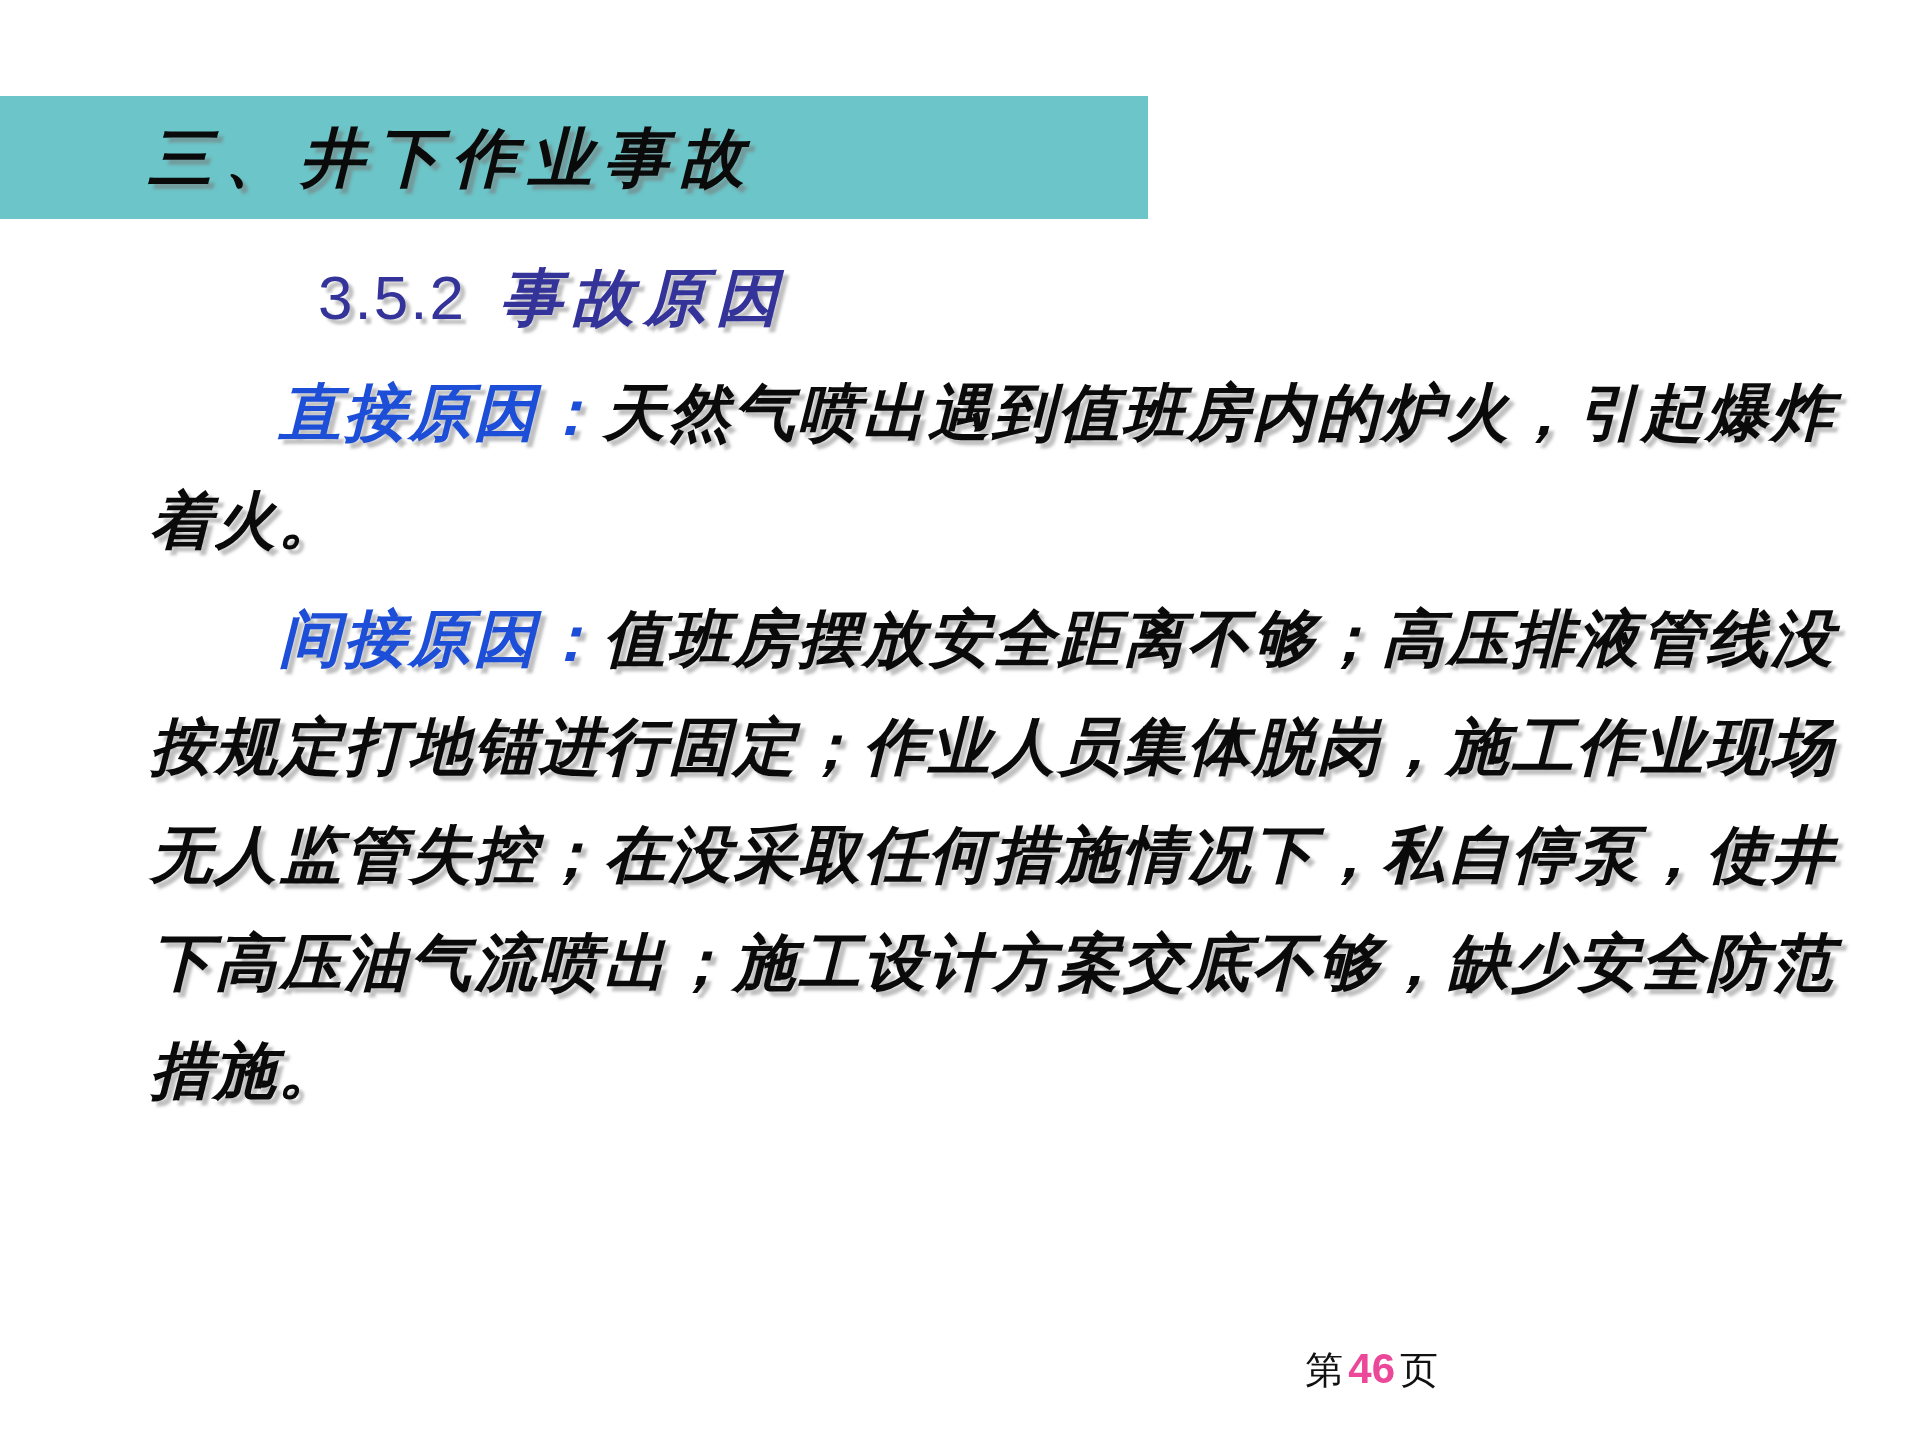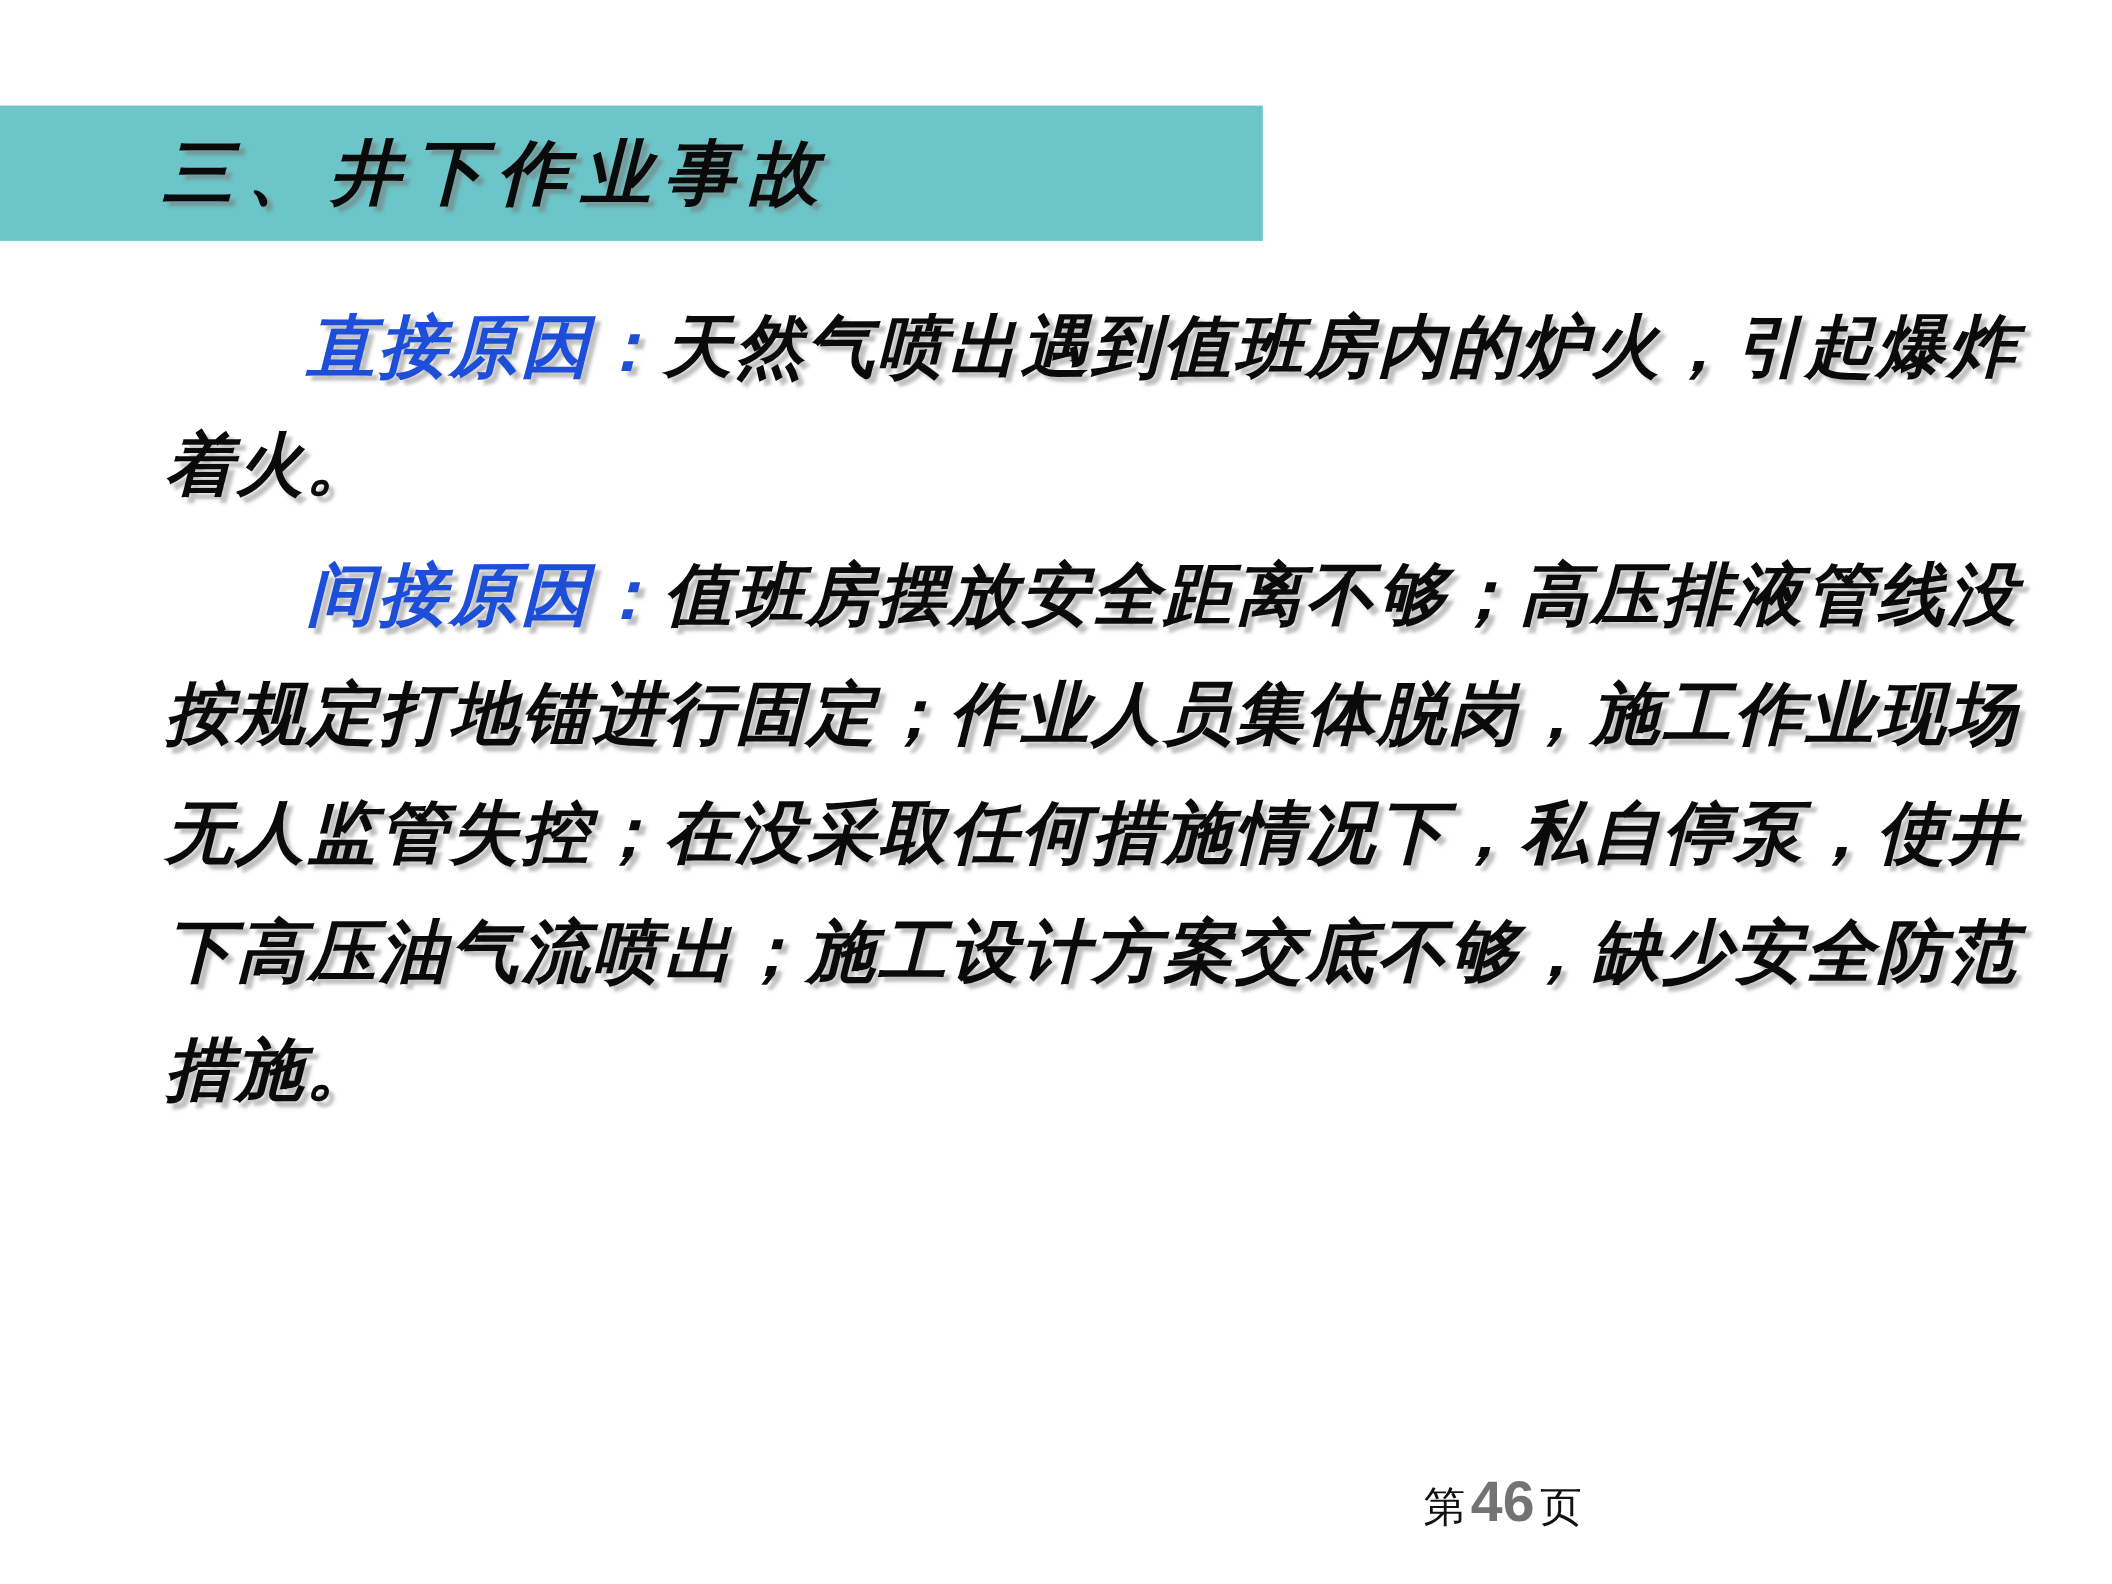--- a/index.html
+++ b/index.html
@@ -112,38 +112,41 @@
   .page-footer {
     position: absolute;
     right: 78px;
     bottom: 44px;
     font-family: "Liberation Serif", serif;
     font-size: 38px;
     color: #111111;
     white-space: nowrap;
   }
   .page-footer .page-num {
-    color: #737373;
+    color: #ec4899;
     font-family: "Liberation Sans", sans-serif;
     font-weight: bold;
-    font-size: 52px;
+    font-size: 42px;
     padding: 0 5px;
   }
 </style>
 </head>
 <body>
 
 <div class="slide">
 
   <div class="header-band"></div>
 
   <div class="header-title">三、井下作业事故</div>
 
   <div class="content">
 
+    <div class="section-heading">
+      <span class="num">3.5.2</span><span class="label">事故原因</span>
+    </div>
 
     <p class="para first">
       <span class="indent"></span><span class="cause-label">直接原因：</span><span>天然气喷出遇到值班房内的炉火，引起爆炸着火。</span>
     </p>
 
     <p class="para second">
       <span class="indent"></span><span class="cause-label">间接原因：</span><span>值班房摆放安全距离不够；高压排液管线没按规定打地锚进行固定；作业人员集体脱岗，施工作业现场无人监管失控；在没采取任何措施情况下，私自停泵，使井下高压油气流喷出；施工设计方案交底不够，缺少安全防范措施。</span>
     </p>
 
   </div>

